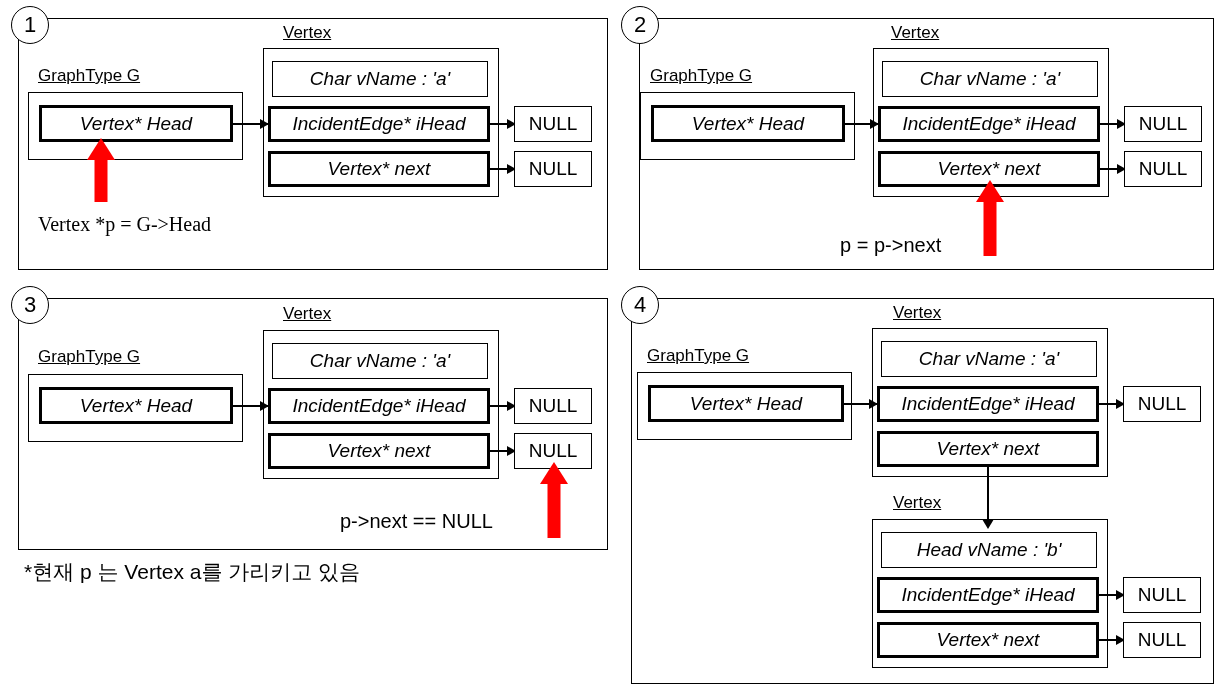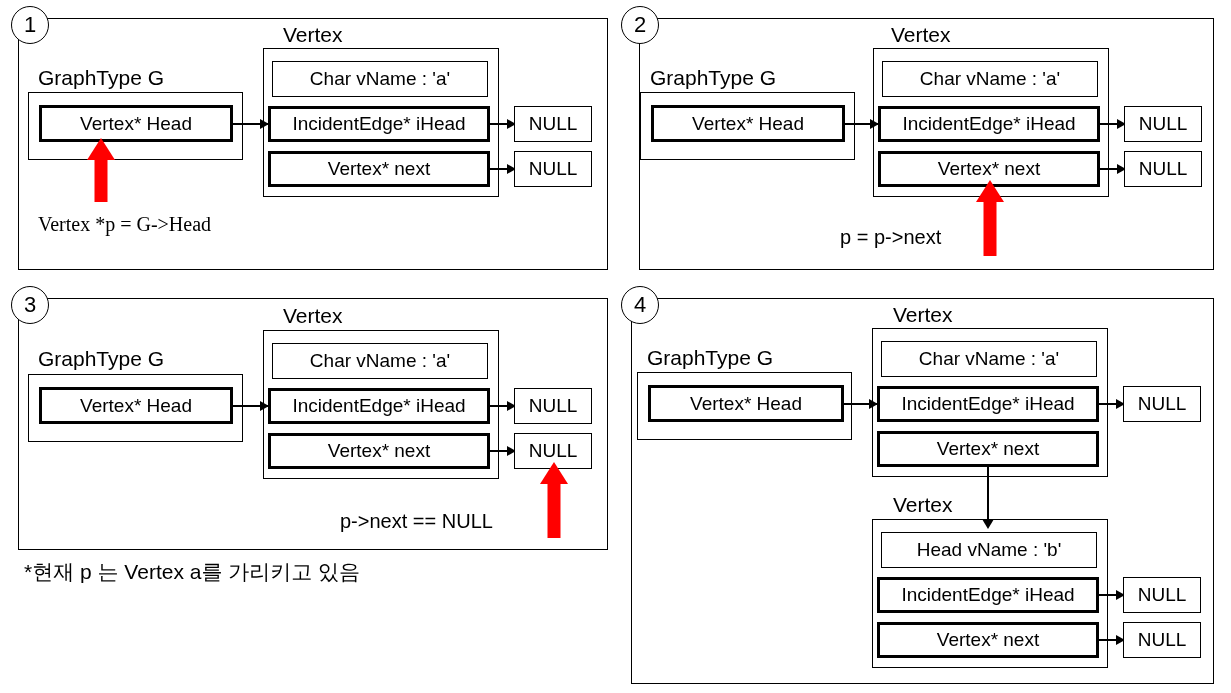--- a/index.html
+++ b/index.html
@@ -6,30 +6,30 @@
   body{width:1231px;height:693px;position:relative;overflow:hidden;
        font-family:"Liberation Sans","DejaVu Sans",sans-serif;color:#000;}
 
   .panel{position:absolute;border:1.5px solid #000;background:#fff;box-sizing:border-box;}
   .badge{position:absolute;width:38px;height:38px;border-radius:50%;
          border:1.5px solid #000;background:#fff;
          display:flex;align-items:center;justify-content:center;
          font-size:22px;line-height:1;z-index:20;box-sizing:border-box;}
 
   .caption{position:absolute;font-size:20px;white-space:nowrap;z-index:6;}
-  .struct-label{position:absolute;font-size:21px;white-space:nowrap;z-index:6;}
+  .struct-label{position:absolute;font-size:17px;white-space:nowrap;z-index:6;text-decoration:underline;}
 
   
   .gt-box{position:absolute;border:1.3px solid #000;background:#fff;box-sizing:border-box;z-index:3;}
   
   .vx-box{position:absolute;border:1.3px solid #000;background:#fff;box-sizing:border-box;z-index:3;}
 
   .field{position:absolute;box-sizing:border-box;background:#fff;
          display:flex;align-items:center;justify-content:center;
-         font-size:19px;white-space:nowrap;z-index:8;}
+         font-size:19px;white-space:nowrap;z-index:8;font-style:italic;}
   .field.thin{border:1.4px solid #000;}
   .field.thick{border:3.4px solid #000;}
   .nullbox{position:absolute;box-sizing:border-box;background:#fff;border:1.4px solid #000;
            display:flex;align-items:center;justify-content:center;
            font-size:19px;z-index:8;}
 
   
   .conn{position:absolute;height:2px;background:#000;z-index:7;}
   .conn::after{content:"";position:absolute;right:-1px;top:-4px;
       border-left:9px solid #000;border-top:5px solid transparent;border-bottom:5px solid transparent;}
@@ -92,21 +92,21 @@
 <div class="conn" style="left:1100px;top:123px;width:25px;"></div>
 <div class="conn" style="left:1100px;top:168px;width:25px;"></div>
 
 <div class="nullbox" style="left:1124px;top:106px;width:78px;height:36px;">NULL</div>
 <div class="nullbox" style="left:1124px;top:151px;width:78px;height:36px;">NULL</div>
 
 <div class="redarrow" style="left:974px;top:180px;width:32px;height:76px;">
   <div class="head"></div>
   <div class="shaft" style="width:13px;height:58px;"></div>
 </div>
-<div class="caption" style="left:840px;top:226px;">p = p-&gt;next</div>
+<div class="caption" style="left:840px;top:234px;">p = p-&gt;next</div>
 
 <div class="panel" style="left:18px;top:298px;width:590px;height:252px;"></div>
 <div class="badge" style="left:11px;top:286px;">3</div>
 
 <div class="struct-label" style="left:283px;top:304px;">Vertex</div>
 <div class="struct-label" style="left:38px;top:347px;">GraphType G</div>
 
 <div class="gt-box" style="left:28px;top:374px;width:215px;height:68px;"></div>
 <div class="field thick" style="left:39px;top:387px;width:194px;height:37px;">Vertex* Head</div>
 

